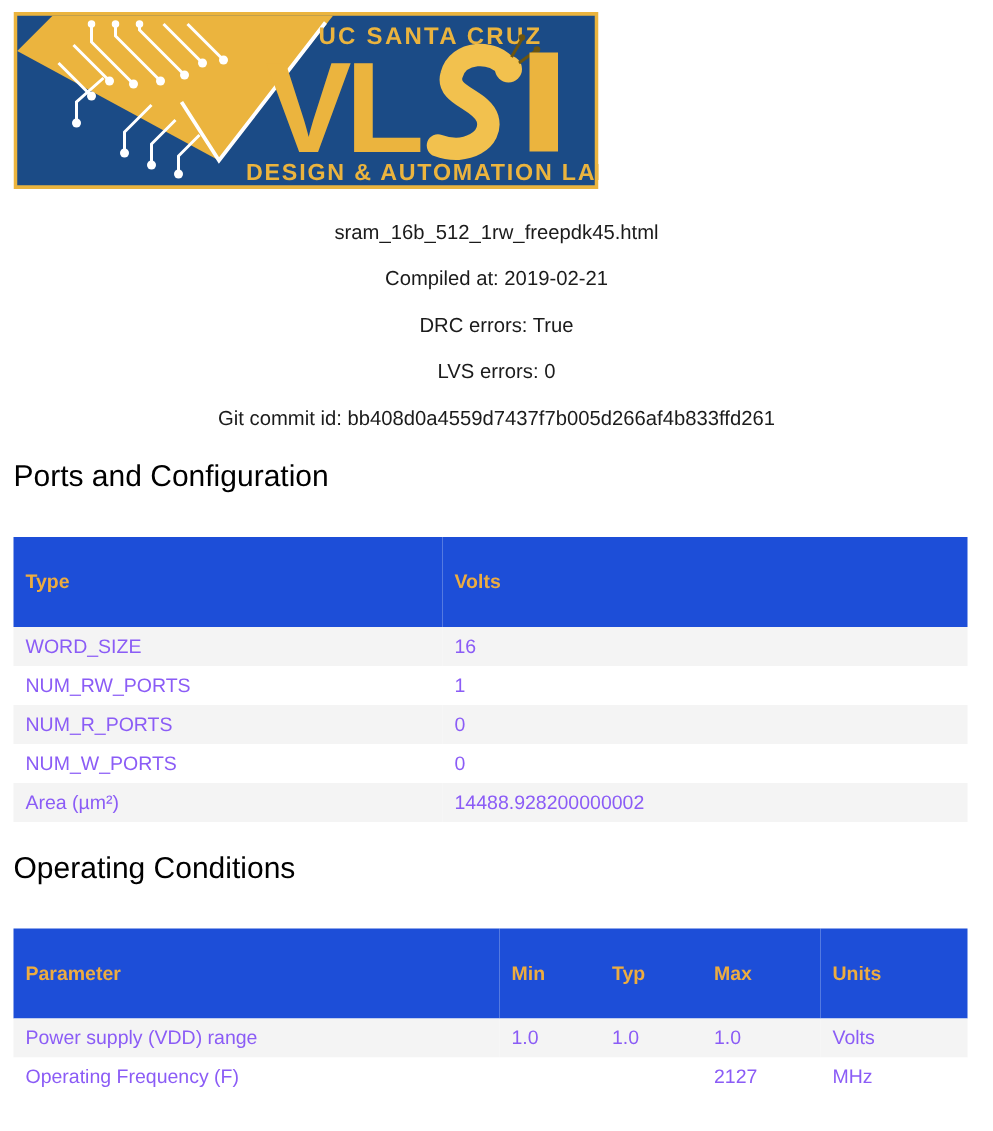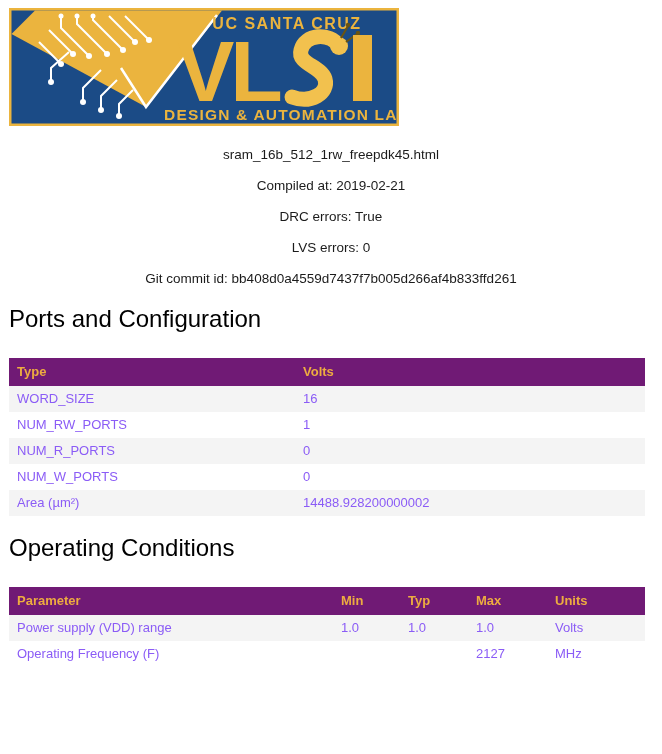--- a/index.html
+++ b/index.html
@@ -17,40 +17,40 @@
 
   
   .logo-wrap { width: 390px; height: 124px; }
   .logo-wrap svg { display: block; }
 
   
   p.info { margin: 15px 0; line-height: 16px; text-align: center; }
 
   
   h2.section {
-    font-size: 24px;
+    font-size: 20px;
     font-weight: normal;
     color: #000000;
     margin: 20px 0 28px 0;
     line-height: 23px;
   }
 
   
   table.data {
     border-collapse: collapse;
     width: 636px;
     font-size: 13px;
     table-layout: fixed;
   }
   table.data th {
-    background: #701a75;
+    background: #1d4ed8;
     color: #EDAC40;
     text-align: left;
     font-weight: bold;
-    padding: 6px 8px;
+    padding: 22px 8px;
     line-height: 16px;
   }
   table.data td {
     padding: 5px 8px;
     line-height: 16px;
     color: #8b5cf6;
   }
   table.data tbody tr:nth-child(odd)  { background: #F4F4F4; }
   table.data tbody tr:nth-child(even) { background: #FFFFFF; }
 

